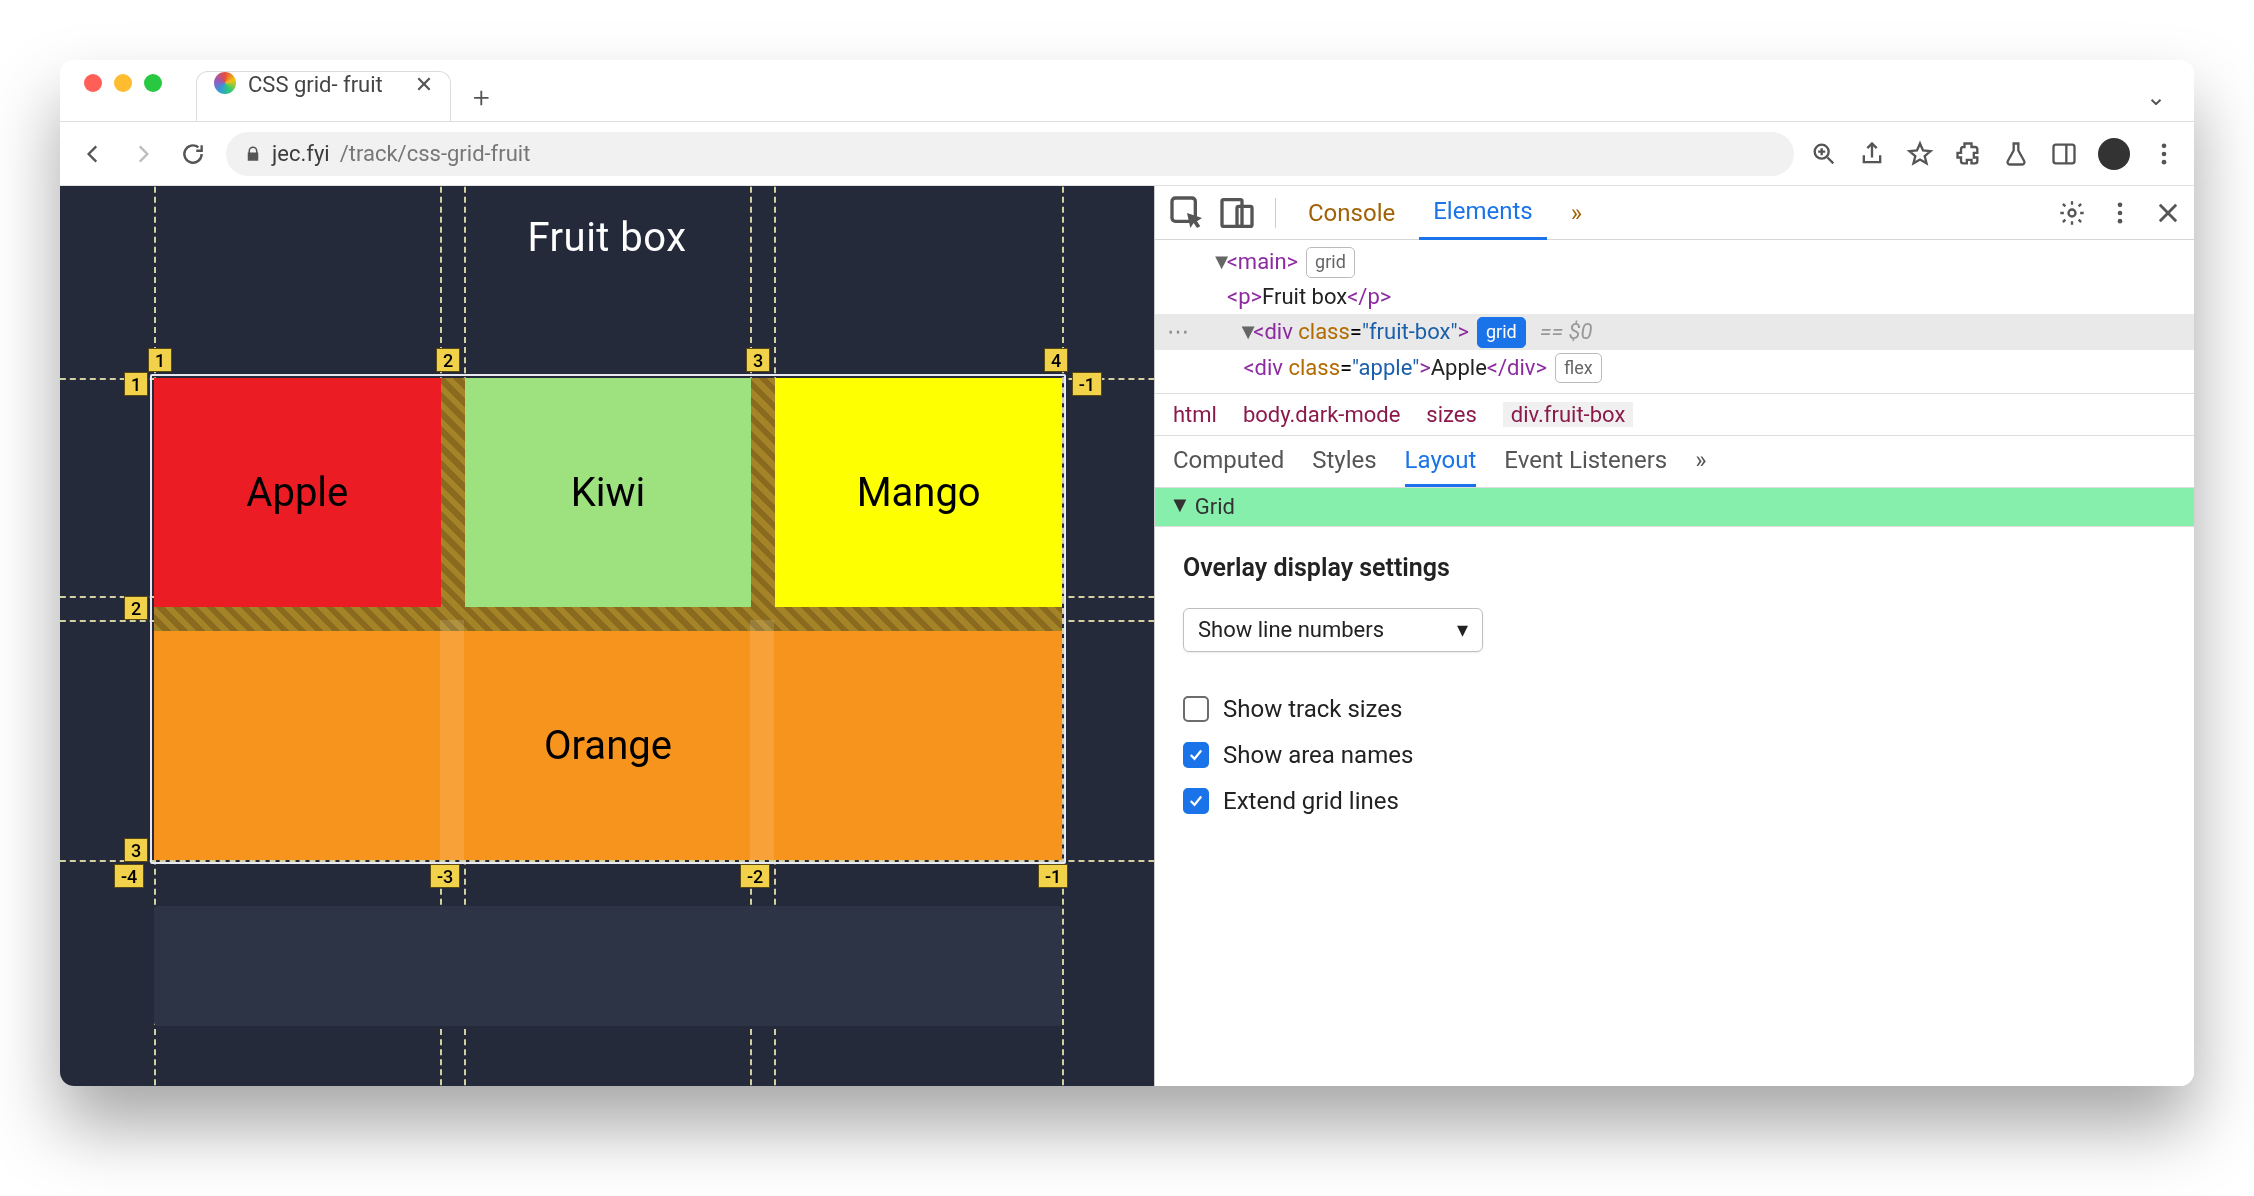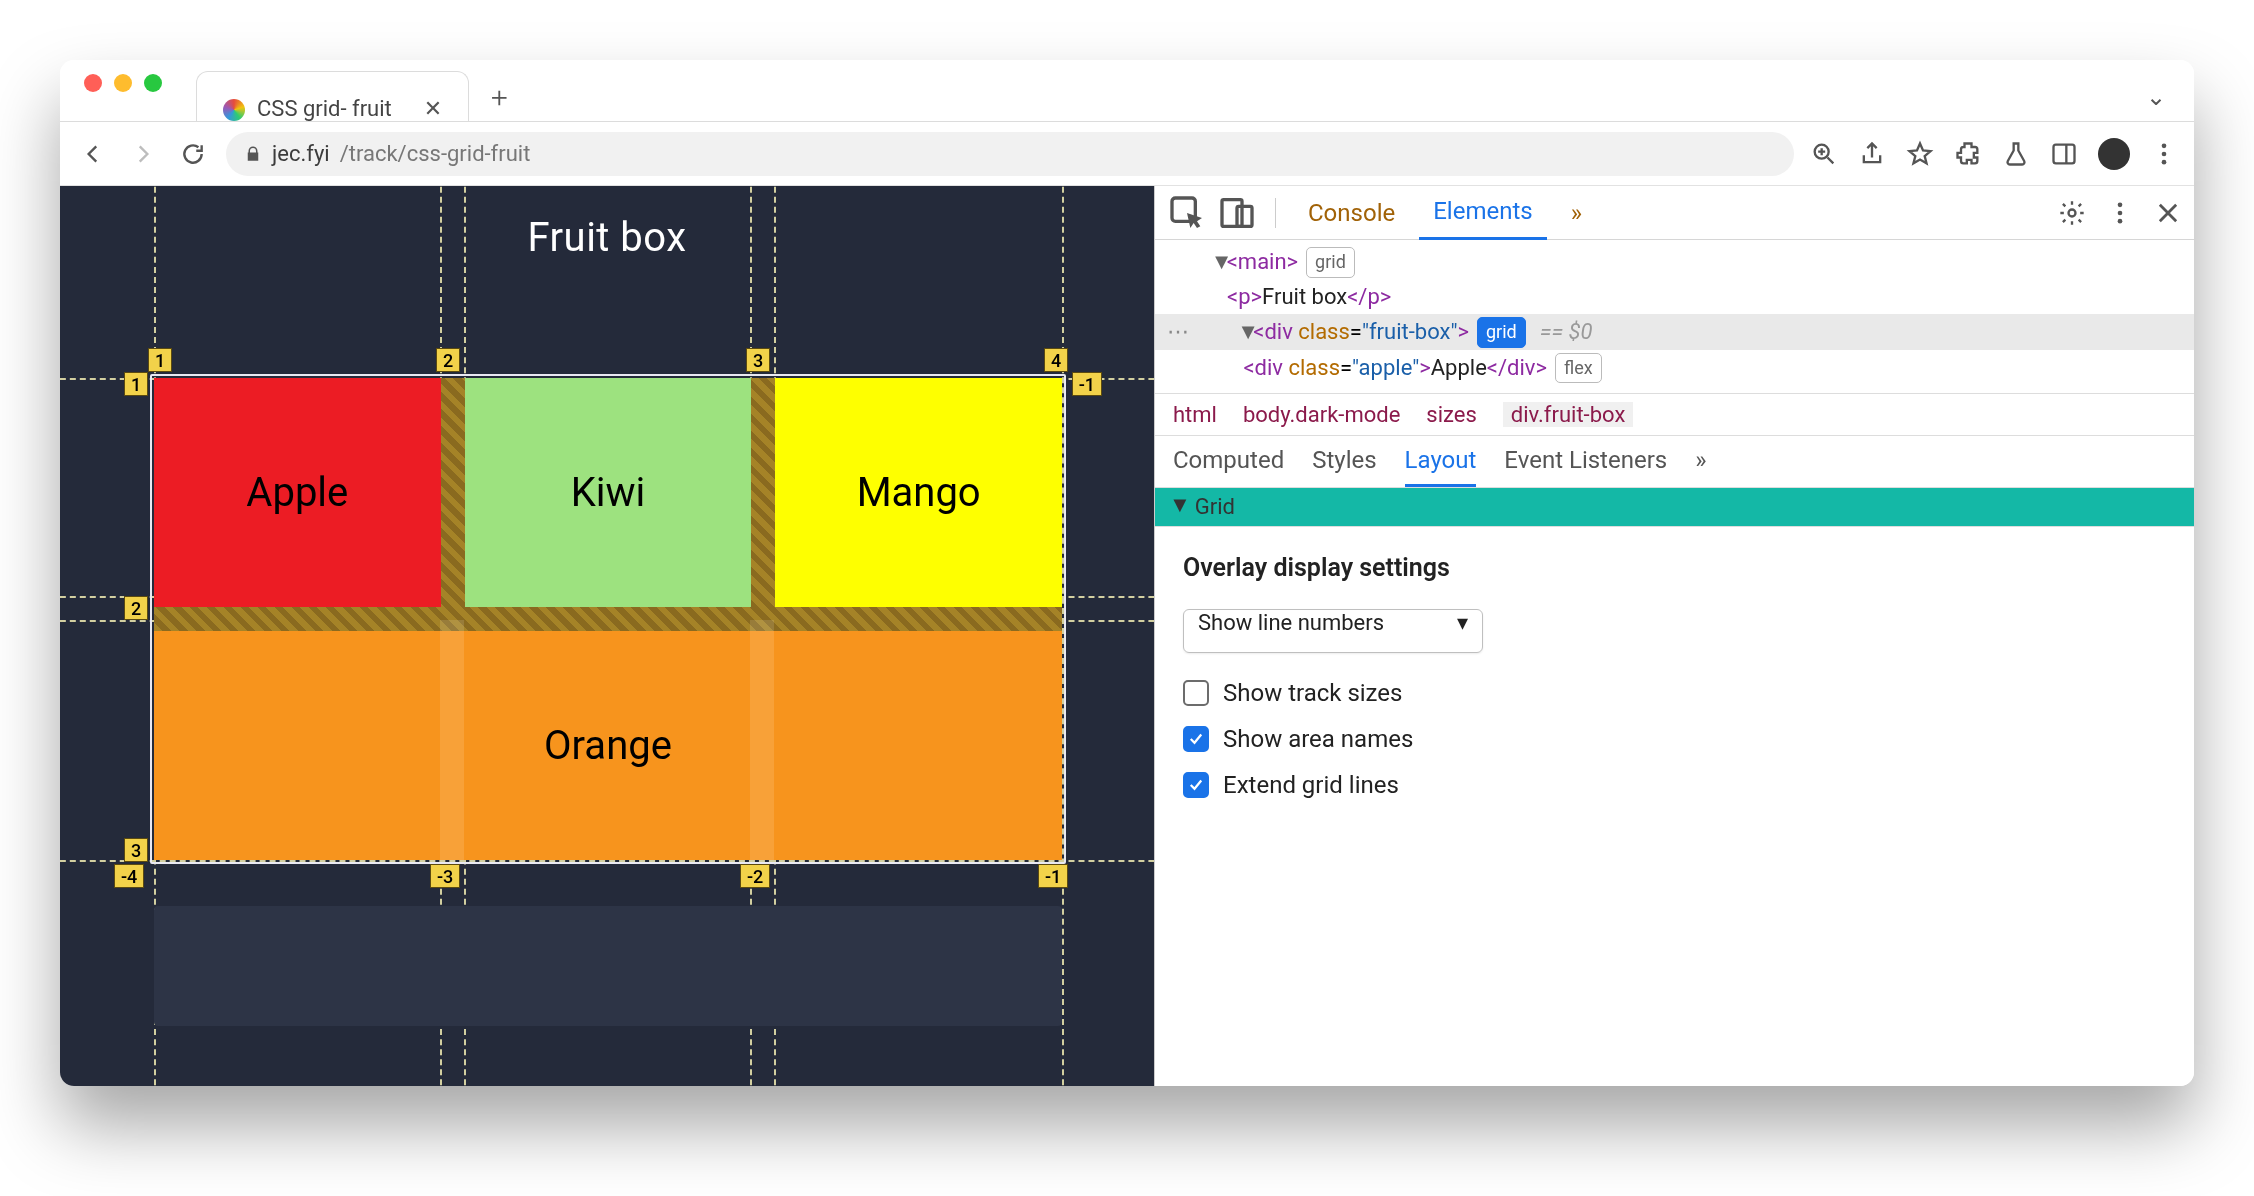--- a/index.html
+++ b/index.html
@@ -7,21 +7,21 @@
 
   .canvas { position: absolute; inset: 0; background: transparent; padding: 60px; }
   .window { width: 2134px; height: 1026px; background: #fff; border-radius: 14px; box-shadow: 0 40px 70px rgba(0,0,0,.35); overflow: hidden; display: flex; flex-direction: column; }
 
   
   .titlebar { height: 62px; display: flex; align-items: flex-end; border-bottom: 1px solid #dcdcdc; background: #fff; padding: 0 14px; }
   .traffic { display: flex; gap: 12px; align-items: center; height: 100%; padding-bottom: 16px; padding-left: 10px; }
   .dot { width: 18px; height: 18px; border-radius: 50%; }
   .red { background: #ff5f57; } .yellow { background: #febc2e; } .green { background: #28c840; }
   .tabs { display: flex; align-items: flex-end; margin-left: 34px; }
-  .tab { display: flex; align-items: flex-end; gap: 12px; height: 50px; padding: 0 26px; border: 1px solid #dcdcdc; border-bottom: none; border-radius: 12px 12px 0 0; background: #fff; font-size: 22px; color: #444; max-width: 380px; }
+  .tab { display: flex; align-items: flex-start; gap: 12px; height: 50px; padding: 0 17px; border: 1px solid #dcdcdc; border-bottom: none; border-radius: 12px 12px 0 0; background: #fff; font-size: 22px; color: #444; max-width: 380px; }
   .tab .favicon { width: 22px; height: 22px; border-radius: 50%; background: conic-gradient(#e74c3c,#f1c40f,#2ecc71,#3498db,#9b59b6,#e74c3c); }
   .tab .close { font-size: 22px; color: #555; margin-left: 20px; }
   .newtab { width: 40px; height: 40px; display: flex; align-items: center; justify-content: center; font-size: 28px; color: #555; margin-left: 10px; margin-bottom: 4px; }
   .dropdown-chevron { margin-left: auto; font-size: 24px; color: #555; padding-right: 14px; padding-bottom: 10px; }
 
   
   .addrbar { height: 64px; display: flex; align-items: center; gap: 16px; padding: 0 16px; border-bottom: 1px solid #e2e2e2; }
   .navbtn { width: 34px; height: 34px; display: flex; align-items: center; justify-content: center; color: #555; }
   .navbtn svg { width: 26px; height: 26px; }
   .omnibox { flex: 1; height: 44px; background: #f1f1f1; border-radius: 22px; display: flex; align-items: center; padding: 0 18px; font-size: 22px; color: #777; gap: 10px; }
@@ -82,26 +82,26 @@
   .badge.blue { background:#1a73e8; color:#fff; border-color:#1a73e8; }
   .eqdol { color:#999; margin-left:14px; font-style:italic; }
 
   .breadcrumb { display:flex; gap:26px; padding:8px 18px; font-size:22px; color:#8b1a4b; border-top:1px solid #ddd; border-bottom:1px solid #ddd; }
   .breadcrumb .active { background:#f0f0f0; padding:0 8px; color:#8b1a4b; }
 
   .subtabs { display:flex; gap:28px; padding:10px 18px 0; font-size:24px; color:#555; border-bottom:1px solid #ddd; }
   .subtabs .t { padding-bottom:10px; }
   .subtabs .t.active { color:#1a73e8; border-bottom:3px solid #1a73e8; }
 
-  .panel-section { background:#14b8a6; padding:6px 14px; font-size:22px; color:#333; border-bottom:1px solid #ddd; }
+  .panel-section { background:#86efac; padding:6px 14px; font-size:22px; color:#333; border-bottom:1px solid #ddd; }
   .panel-section .tri { display:inline-block; transform: translateY(-2px); margin-right:4px; }
 
   .layout-body { padding:26px 28px; font-size:24px; color:#222; }
   .layout-body h4 { font-size:25px; font-weight:600; margin-bottom:26px; }
-  .select { display:inline-flex; align-items:flex-start; justify-content:space-between; width:300px; height:44px; border:1px solid #bfbfbf; border-radius:6px; padding:0 14px; font-size:22px; color:#222; box-shadow:0 1px 2px rgba(0,0,0,.08); margin-bottom:8px; }
+  .select { display:inline-flex; align-items:center; justify-content:space-between; width:300px; height:44px; border:1px solid #bfbfbf; border-radius:6px; padding:0 14px; font-size:22px; color:#222; box-shadow:0 1px 2px rgba(0,0,0,.08); margin-bottom:25px; }
   .opt { display:flex; align-items:center; gap:14px; margin:18px 0; font-size:24px; color:#222; }
   .chk { width:26px;height:26px;border:2px solid #6c6c6c;border-radius:5px;display:flex;align-items:center;justify-content:center; }
   .chk.on { background:#1a73e8; border-color:#1a73e8; color:#fff; }
   .chk.on svg { width:18px;height:18px; }
 </style>
 </head>
 <body>
 
 <div class="canvas">
   <div class="window">

